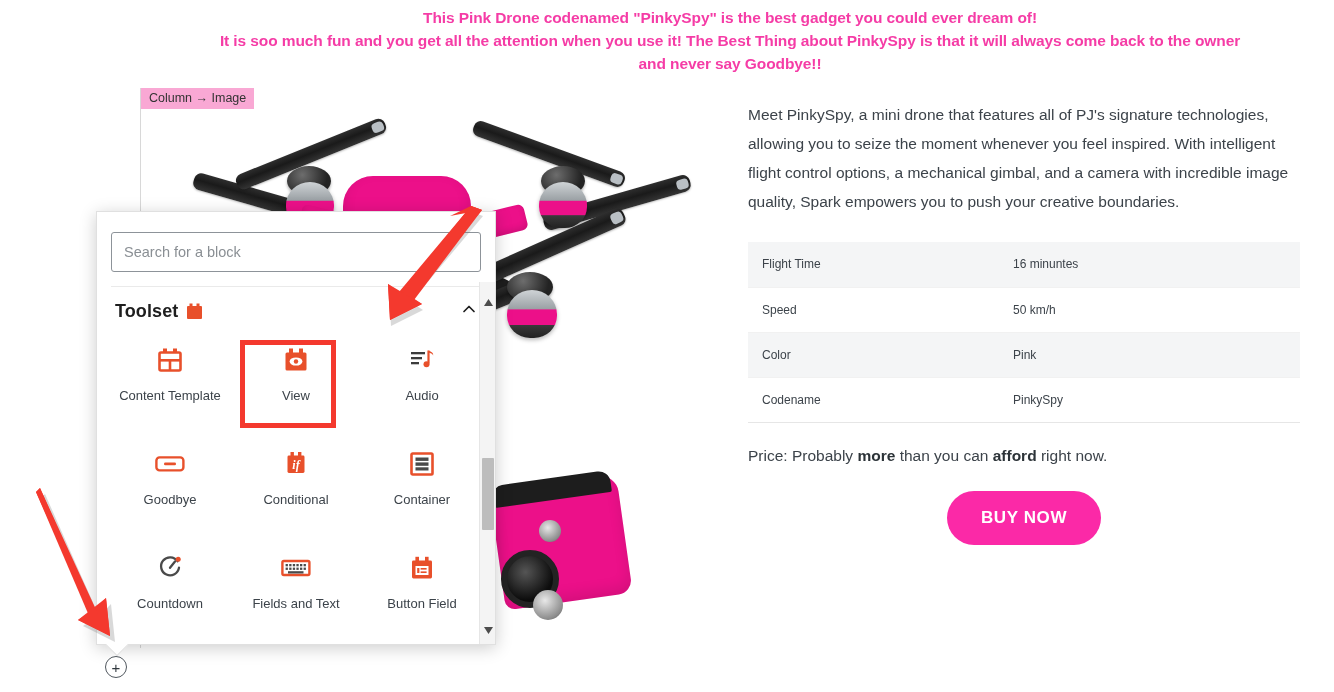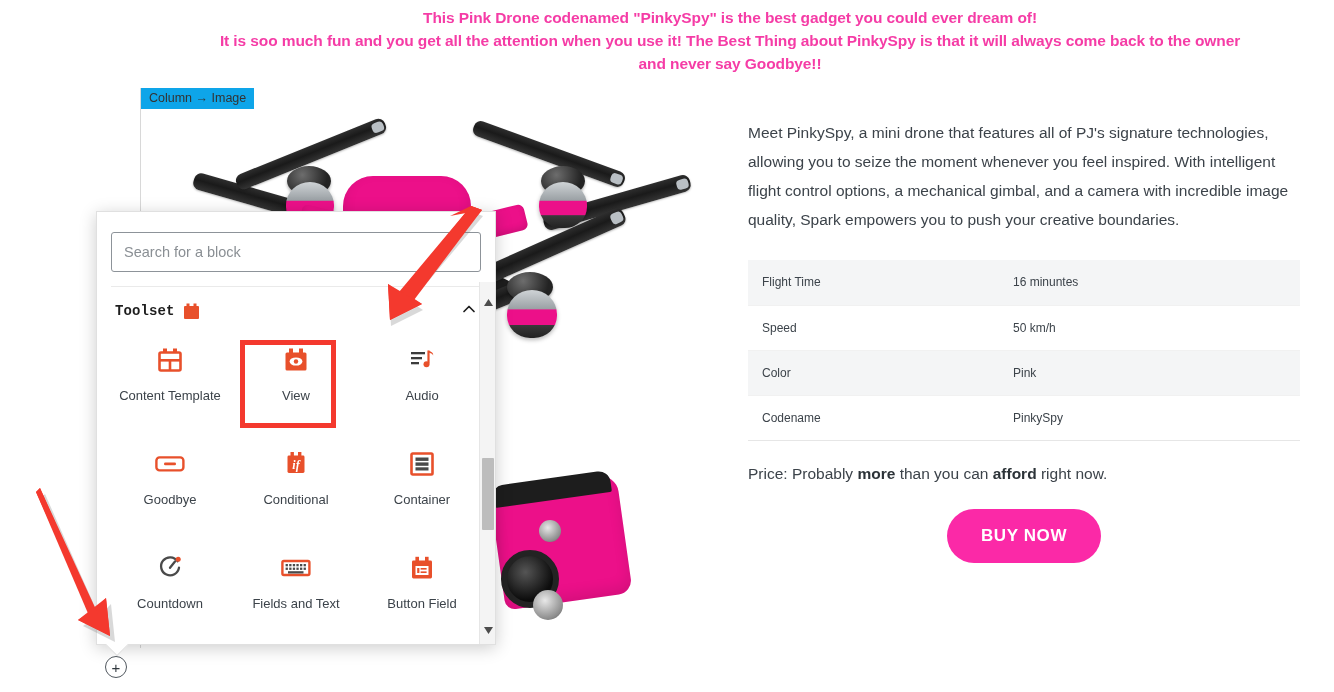--- a/index.html
+++ b/index.html
@@ -30,21 +30,21 @@
   .canvas-col {
     position: absolute;
     left: 140px; top: 88px;
     width: 560px; height: 560px;
     background: #ffffff;
     border-left: 1px solid #d8d8d8;
   }
   .breadcrumb {
     position: absolute;
     left: 141px; top: 88px;
-    background: #0ea5e9;
+    background: #f9a8d4;
     color: #333;
     font-size: 12.5px;
     padding: 3px 8px 4px 8px;
     white-space: nowrap;
     z-index: 6;
     font-family: "Liberation Sans", sans-serif;
   }
 
   
   .drone-wrap {
@@ -115,23 +115,22 @@
   }
   .search-input::placeholder { color:#8a8f94; }
   .section-sep { height:1px; background:#eaeaea; margin: 0 14px; }
 
   .section-head {
     display:flex; align-items:center;
     padding: 14px 18px 6px 18px;
     height: 40px;
   }
   .section-title {
-    font-size: 14px; font-weight: bold; color:#1e1e1e;
+    font-size: 18px; font-weight: bold; color:#1e1e1e;
     letter-spacing:.1px;
-    font-family:Liberation Mono, monospace;
   }
   .brand-mark {
     width: 17px; height: 17px; margin-left: 8px;
     position: relative; display:inline-block;
   }
   .chev-up { margin-left: auto; color:#1e1e1e; }
 
   .block-grid {
     display:grid; grid-template-columns: repeat(3, 1fr);
     padding: 6px 10px 10px 10px;
@@ -179,21 +178,21 @@
     border:1px solid #50575e; background:#fff;
     display:flex; align-items:center; justify-content:center;
     color:#30373d; font-size:15px; line-height:1; z-index:30;
   }
 
   
   .arrow-svg { position:absolute; z-index:40; pointer-events:none; }
 
   
   .right-col {
-    position:absolute; left:748px; top:118px; width:552px;
+    position:absolute; left:748px; top:100px; width:552px;
   }
   .desc {
     font-size: 15.5px; line-height: 29px; color: #3c434a;
     margin: 0 0 26px 0;
   }
   .spec-table { width: 100%; border-collapse: collapse; margin-bottom: 24px; }
   .spec-table tr { height: 45px; }
   .spec-table tr.alt td { background: #f4f5f6; }
   .spec-table td {
     font-size: 12px; color:#3c434a; padding: 0 0 0 14px;

